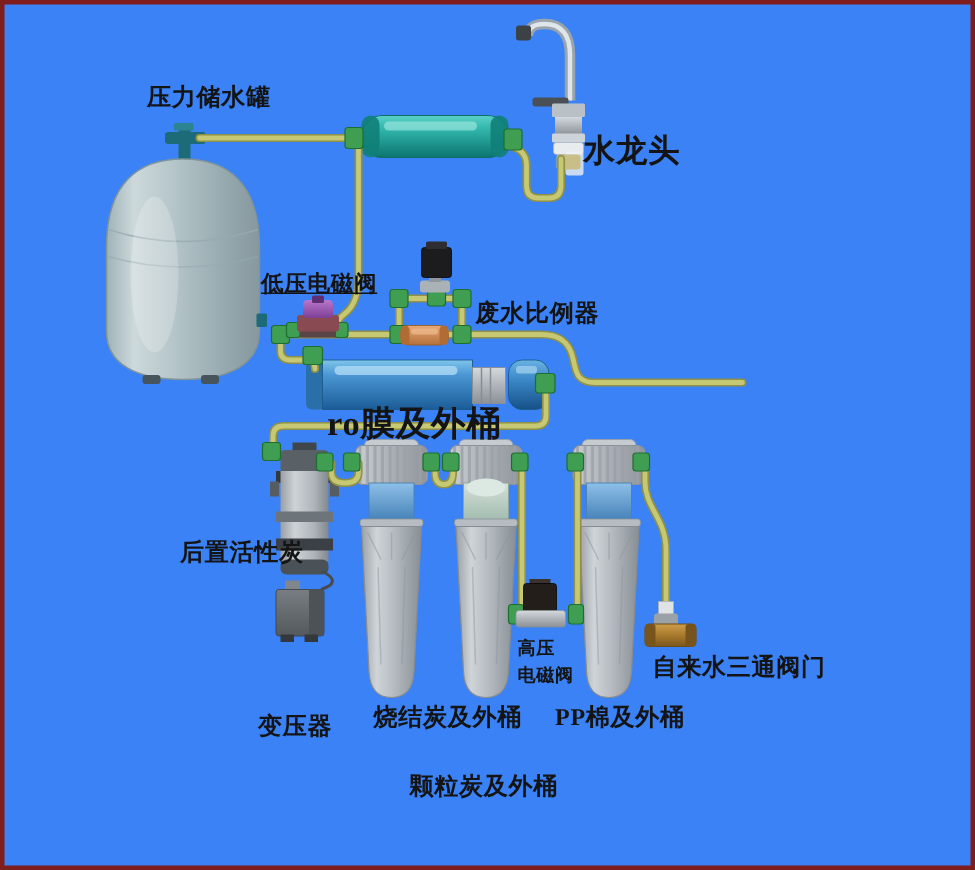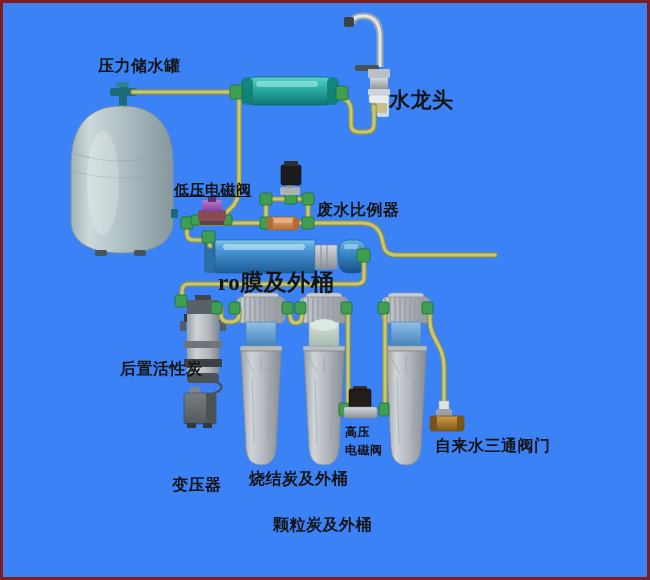--- a/index.html
+++ b/index.html
@@ -303,14 +303,15 @@
   <div class="lbl" style="left:386px;top:85px;font-size:21px;">水龙头</div>
   <div class="lbl" style="left:171px;top:179px;font-size:15px;text-decoration:underline;">低压电磁阀</div>
   <div class="lbl" style="left:314px;top:198px;">废水比例器</div>
   <div class="lbl" style="left:215px;top:267px;font-size:23px;text-align:right;">ro膜及外桶</div>
   <div class="lbl" style="left:117px;top:357px;">后置活性炭</div>
   <div class="lbl" style="left:169px;top:428px;margin-top:45px;">变压器</div>
   <div class="lbl small" style="left:342px;top:420px;">高压
 电磁阀</div>
   <div class="lbl" style="left:432px;top:434px;">自来水三通阀门</div>
   <div class="lbl" style="left:206px;top:467px;margin-left:40px;">烧结炭及外桶</div>
+  <div class="lbl" style="left:367px;top:467px;">PP棉及外桶</div>
   <div class="lbl" style="left:270px;top:489px;margin-top:24px;">颗粒炭及外桶</div>
 </div>
 
 </body></html>

